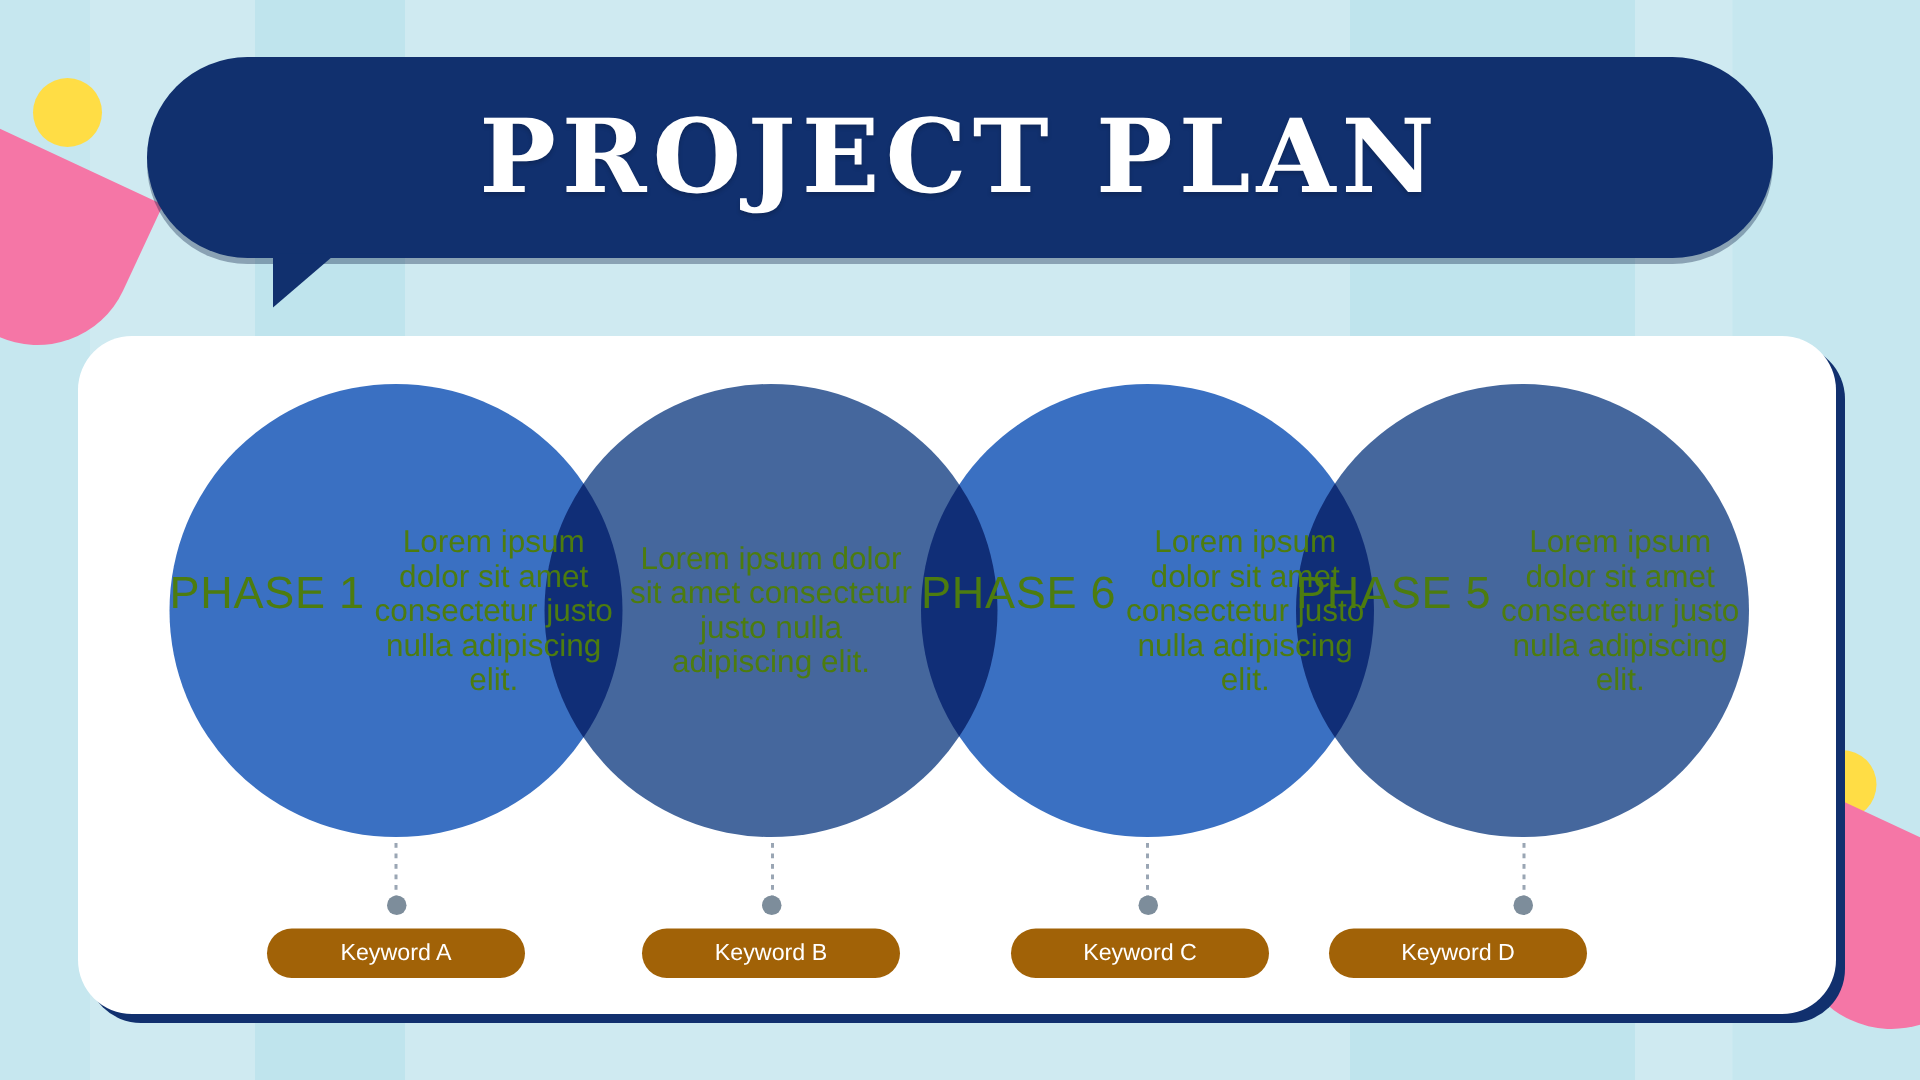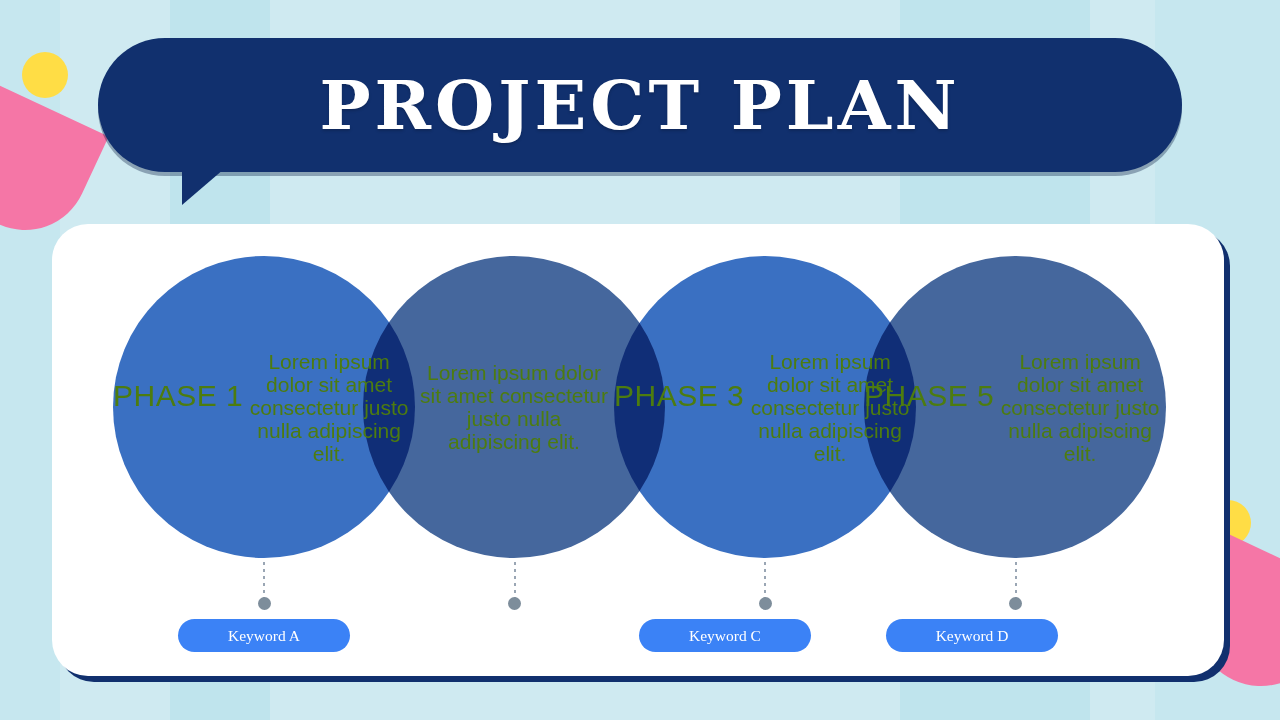--- a/index.html
+++ b/index.html
@@ -205,31 +205,31 @@
   .cd-1 { left: 508px; }
   .cd-2 { left: 759px; }
   .cd-3 { left: 1009px; }
 
   .keyword-pill {
     position: absolute;
     top: 619px;
     width: 172px;
     height: 33px;
     border-radius: 17px;
-    background: #3b82f6;
+    background: #a16207;
     display: flex;
     align-items: center;
     justify-content: center;
     color: #ffffff;
-    font-family: Liberation Serif, serif;
+    font-family: Liberation Sans, sans-serif;
     font-size: 15.5px;
   }
   .kp-0 { left: 178px; }
   .kp-1 { left: 428px; }
-  .kp-2 { left: 639px; }
+  .kp-2 { left: 674px; }
   .kp-3 { left: 886px; }
 </style>
 </head>
 <body>
 
 <div id="slide">
 
   <div class="band band-d"></div>
   <div class="band band-a"></div>
   <div class="band band-b"></div>
@@ -256,35 +256,36 @@
   </div>
 
   <div class="phase-text pt-0">
     <div class="phase-title">PHASE 1</div>
     <div class="phase-body">Lorem ipsum dolor sit amet consectetur justo nulla adipiscing elit.</div>
   </div>
   <div class="phase-text pt-1">
     <div class="phase-body">Lorem ipsum dolor sit amet consectetur justo nulla adipiscing elit.</div>
   </div>
   <div class="phase-text pt-2">
-    <div class="phase-title">PHASE 3</div>
+    <div class="phase-title">PHASE 6</div>
     <div class="phase-body">Lorem ipsum dolor sit amet consectetur justo nulla adipiscing elit.</div>
   </div>
   <div class="phase-text pt-3">
     <div class="phase-title">PHASE 5</div>
     <div class="phase-body">Lorem ipsum dolor sit amet consectetur justo nulla adipiscing elit.</div>
   </div>
 
   <div class="connector cn-0"></div>
   <div class="connector cn-1"></div>
   <div class="connector cn-2"></div>
   <div class="connector cn-3"></div>
 
   <div class="conn-dot cd-0"></div>
   <div class="conn-dot cd-1"></div>
   <div class="conn-dot cd-2"></div>
   <div class="conn-dot cd-3"></div>
 
   <div class="keyword-pill kp-0">Keyword A</div>
+  <div class="keyword-pill kp-1">Keyword B</div>
   <div class="keyword-pill kp-2">Keyword C</div>
   <div class="keyword-pill kp-3">Keyword D</div>
 
 </div>
 
 </body></html>

